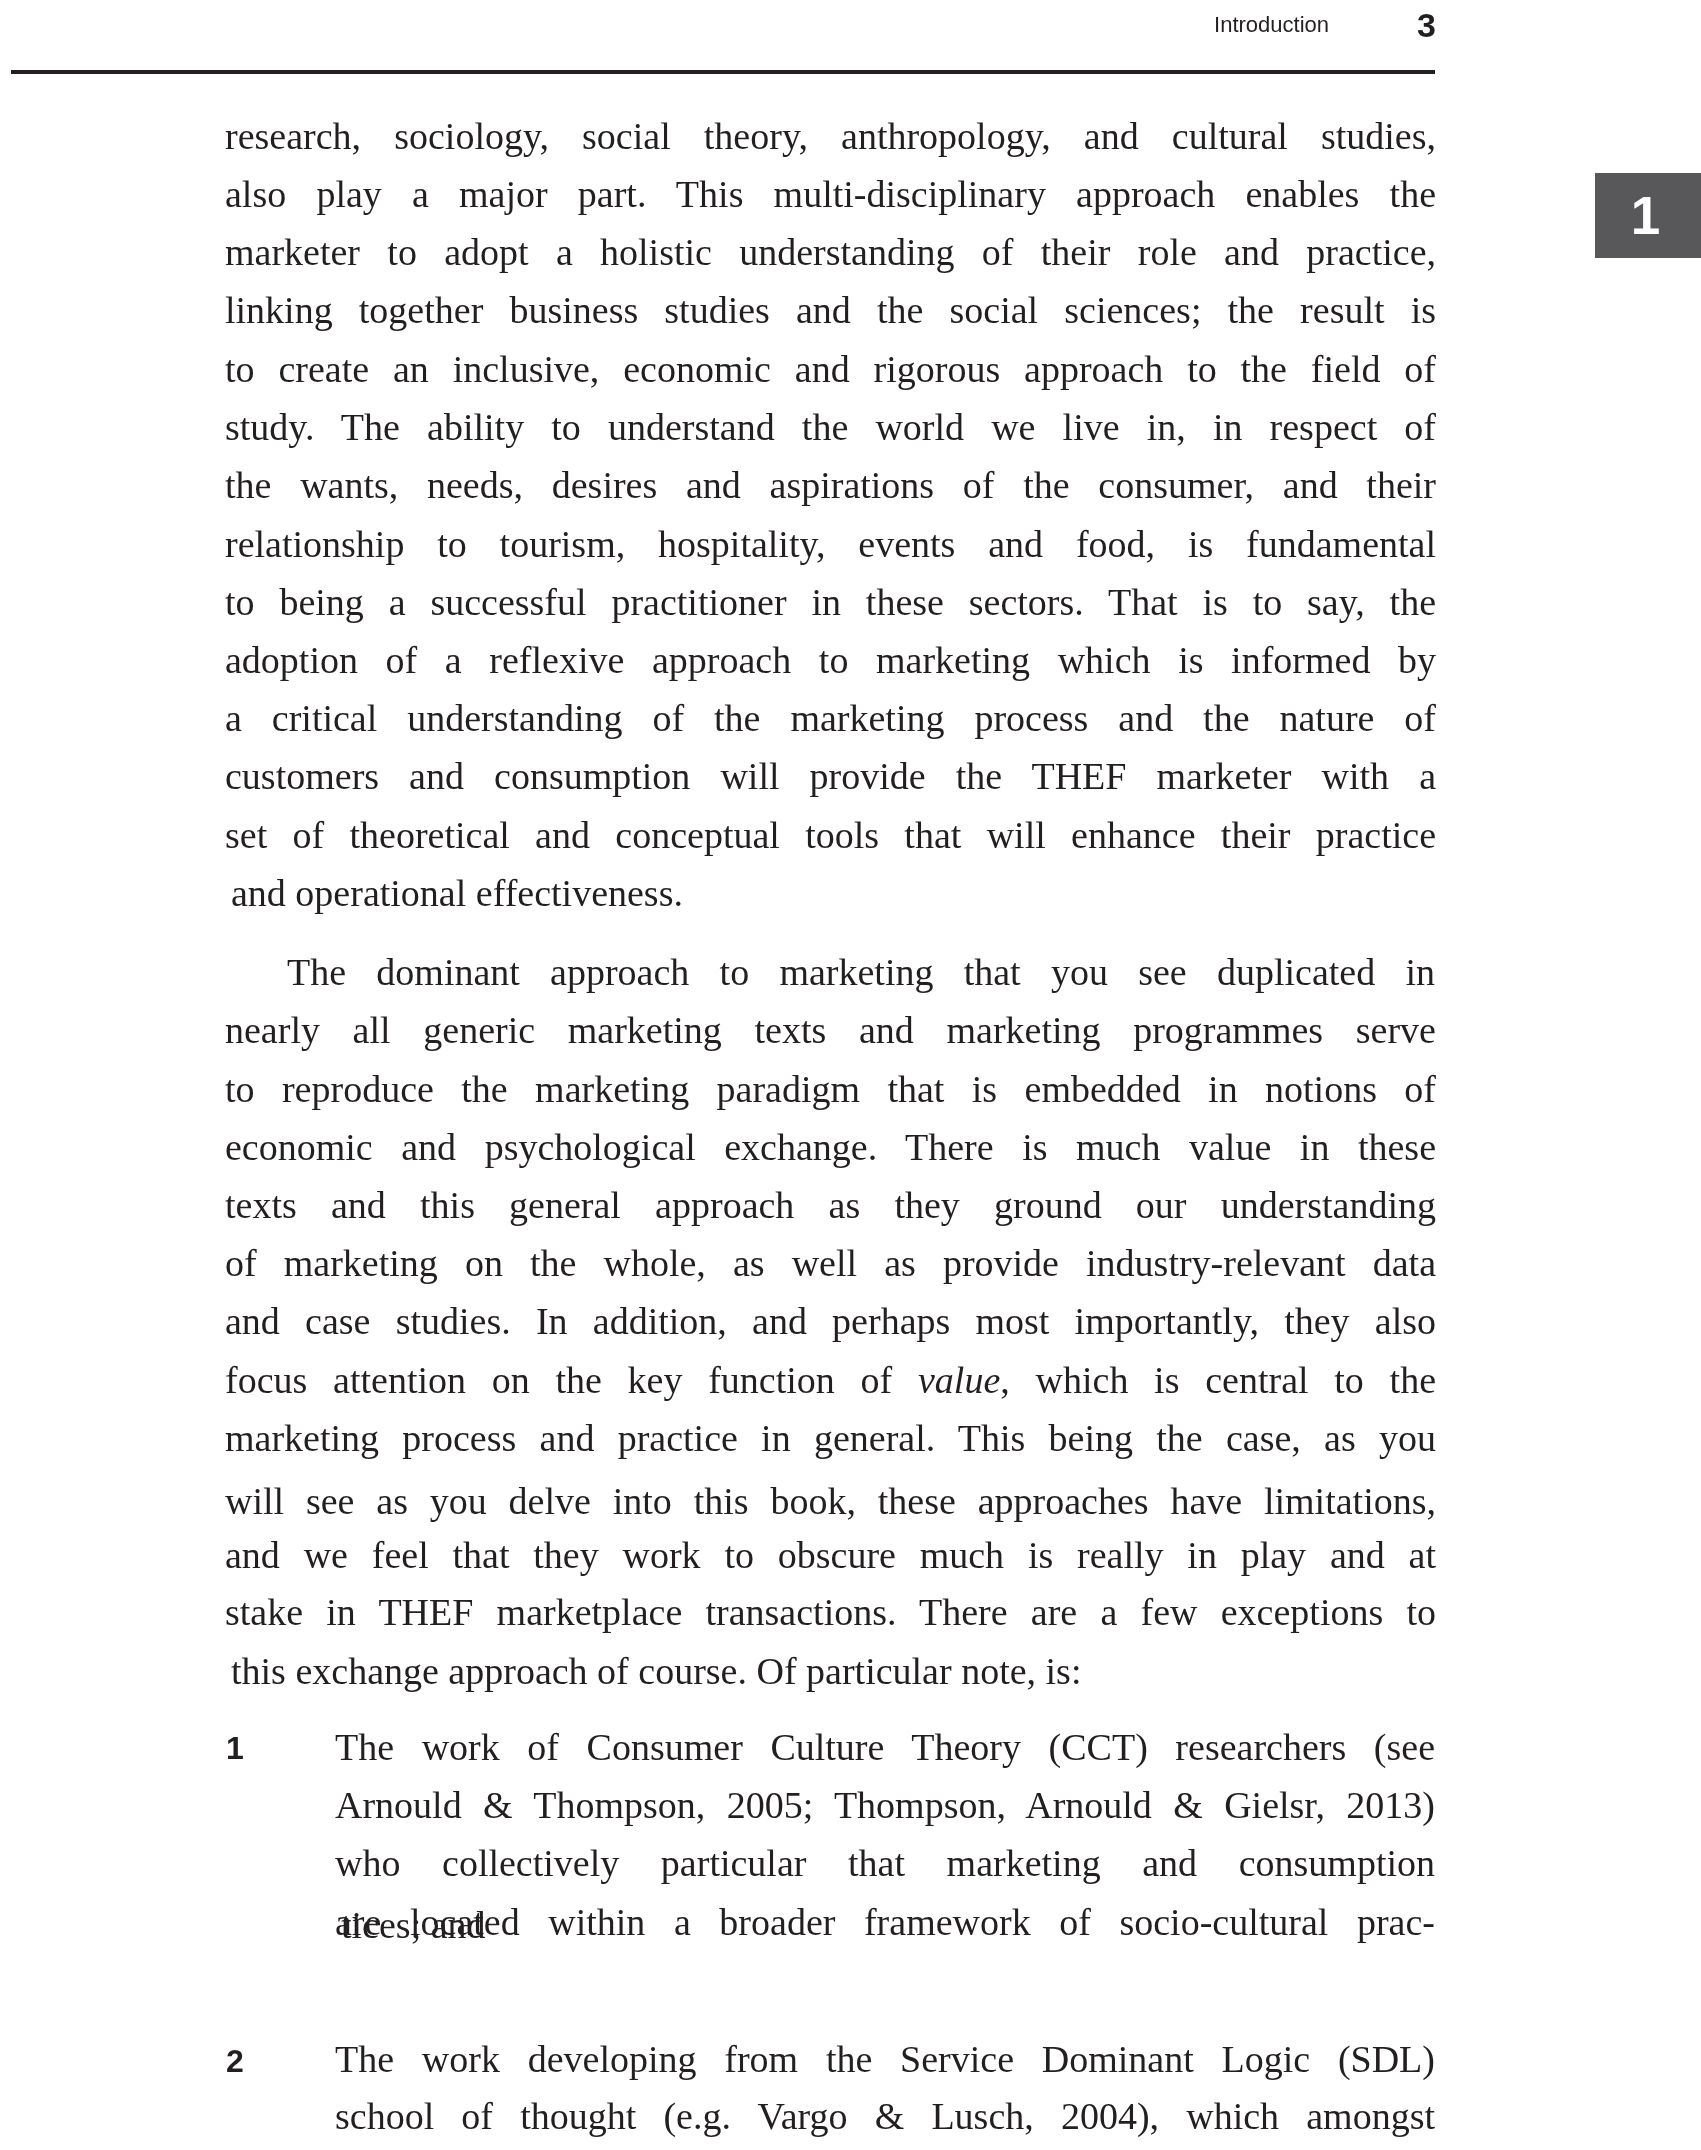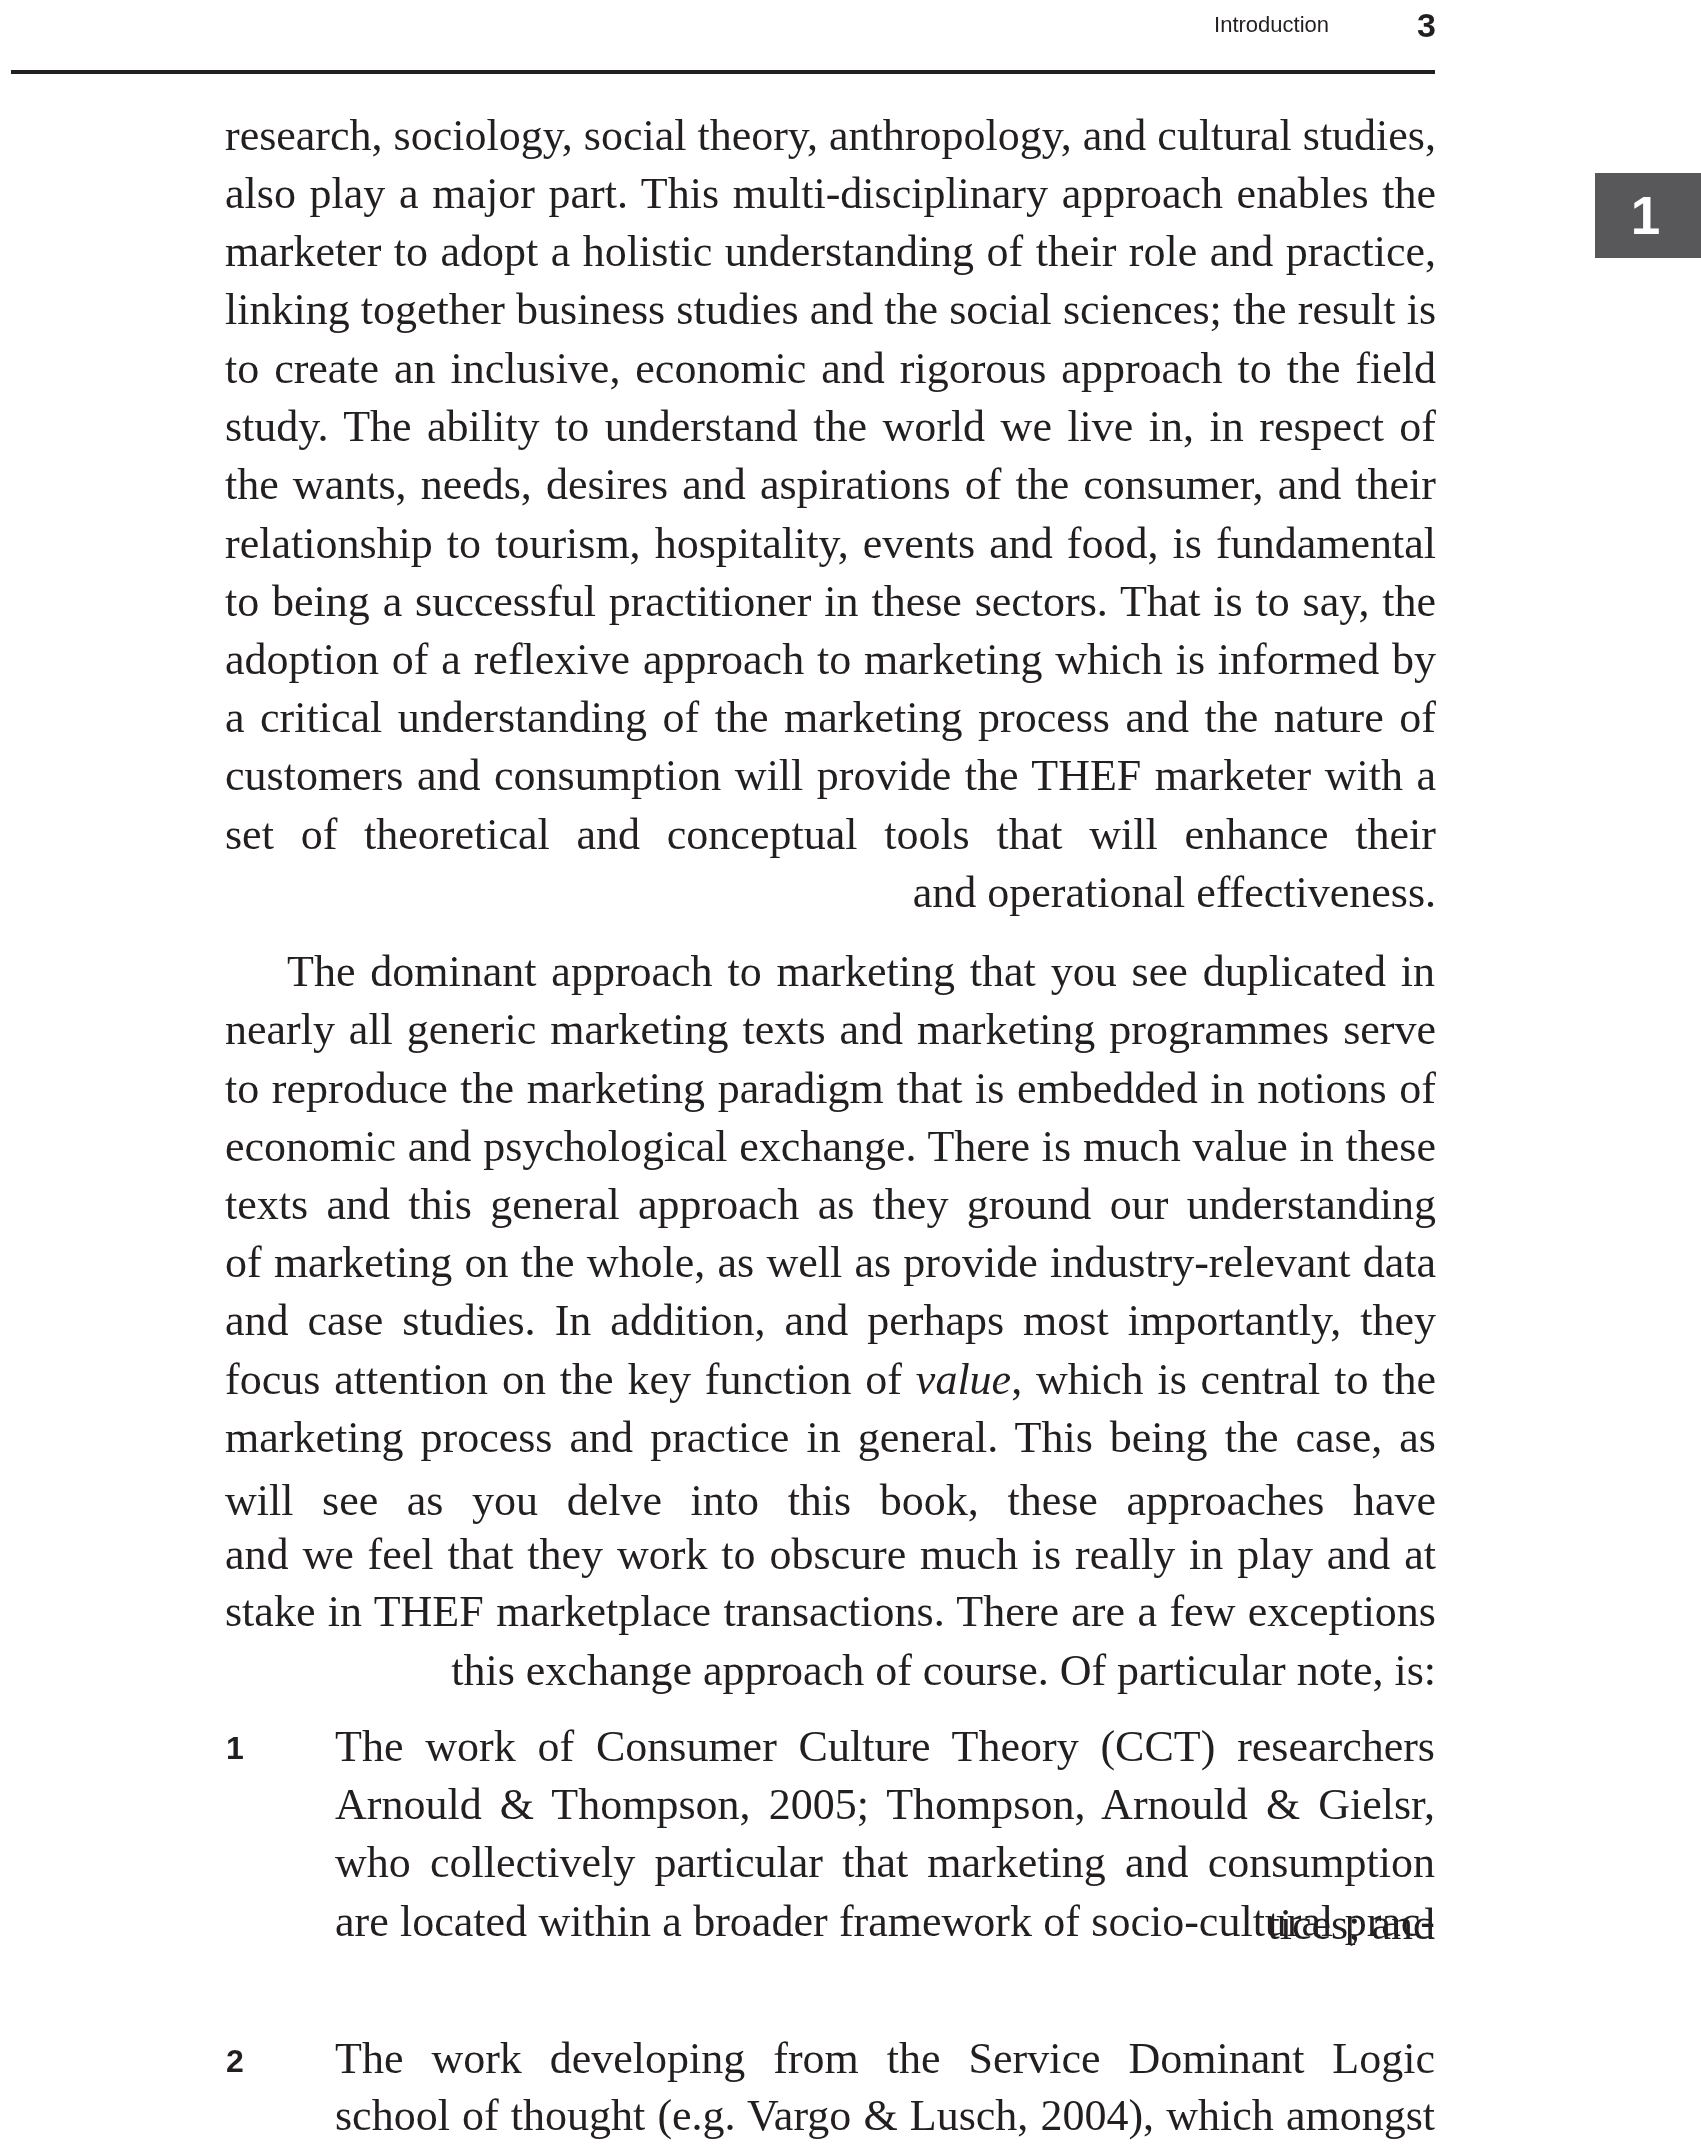--- a/index.html
+++ b/index.html
@@ -10,23 +10,23 @@
   .running-head { position: absolute; left: 0; top: 0; width: 1702px; height: 76px; }
   .rh-title { position: absolute; right: 373px; top: 1.5px; font-family: "Liberation Sans", sans-serif; font-size: 22px; line-height: 46px; color: #231f20; white-space: nowrap; }
   .rh-page { position: absolute; right: 266px; top: 1.5px; font-family: "Liberation Sans", sans-serif; font-weight: bold; font-size: 34px; line-height: 46px; color: #231f20; }
   .rh-rule { position: absolute; left: 11.4px; top: 70px; width: 1424px; height: 3.8px; background: #231f20; }
 
   
   .chapter-tab { position: absolute; left: 1595px; top: 173px; width: 107px; height: 85px; background: #58585a; }
   .chapter-tab-num { position: absolute; left: 0; width: 101px; top: 12.2px; text-align: center; font-family: "Liberation Sans", sans-serif; font-weight: bold; font-size: 53px; line-height: 61px; color: #ffffff; }
 
   
-  .line { position: absolute; font-family: "Liberation Serif", serif; font-size: 44px; line-height: 58px; height: 58px; white-space: nowrap; color: #231f20; }
+  .line { position: absolute; font-family: "Liberation Serif", serif; font-size: 38px; line-height: 58px; height: 58px; white-space: nowrap; color: #231f20; }
   .line.just { text-align: justify; text-align-last: justify; white-space: normal; overflow: hidden; }
-  .line.last { text-align: right; }
+  .line.last { text-align: left; margin-left: 6px; }
   .body-line { left: 225px; width: 1211px; }
   .list-line { left: 335px; width: 1100px; }
   .indent { left: 287px; width: 1148px; }
   .em { font-style: italic; }
 
   .list-num { position: absolute; left: 226px; font-family: "Liberation Sans", sans-serif; font-weight: bold; font-size: 32px; line-height: 58px; height: 58px; color: #231f20; }
 </style>
 </head>
 <body>
 

